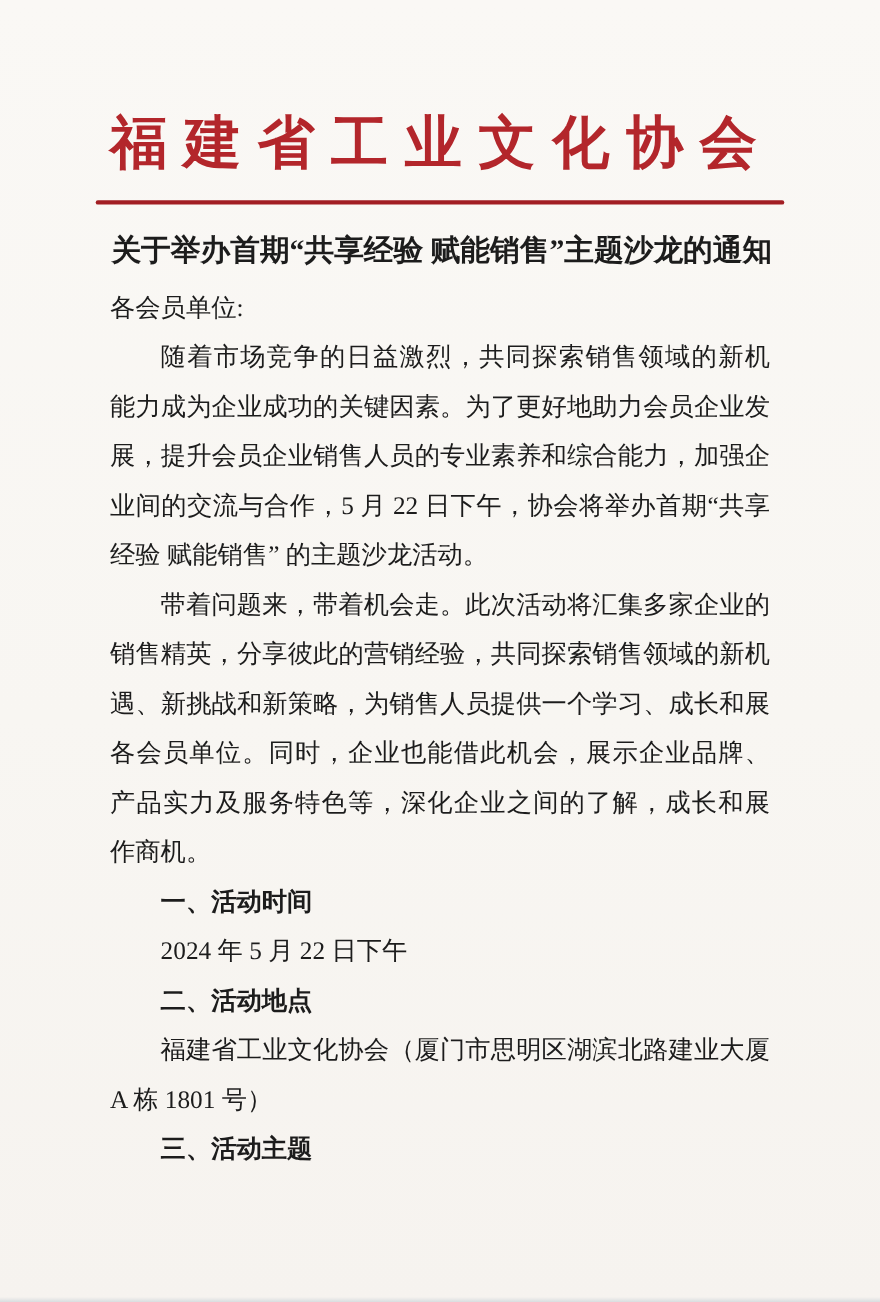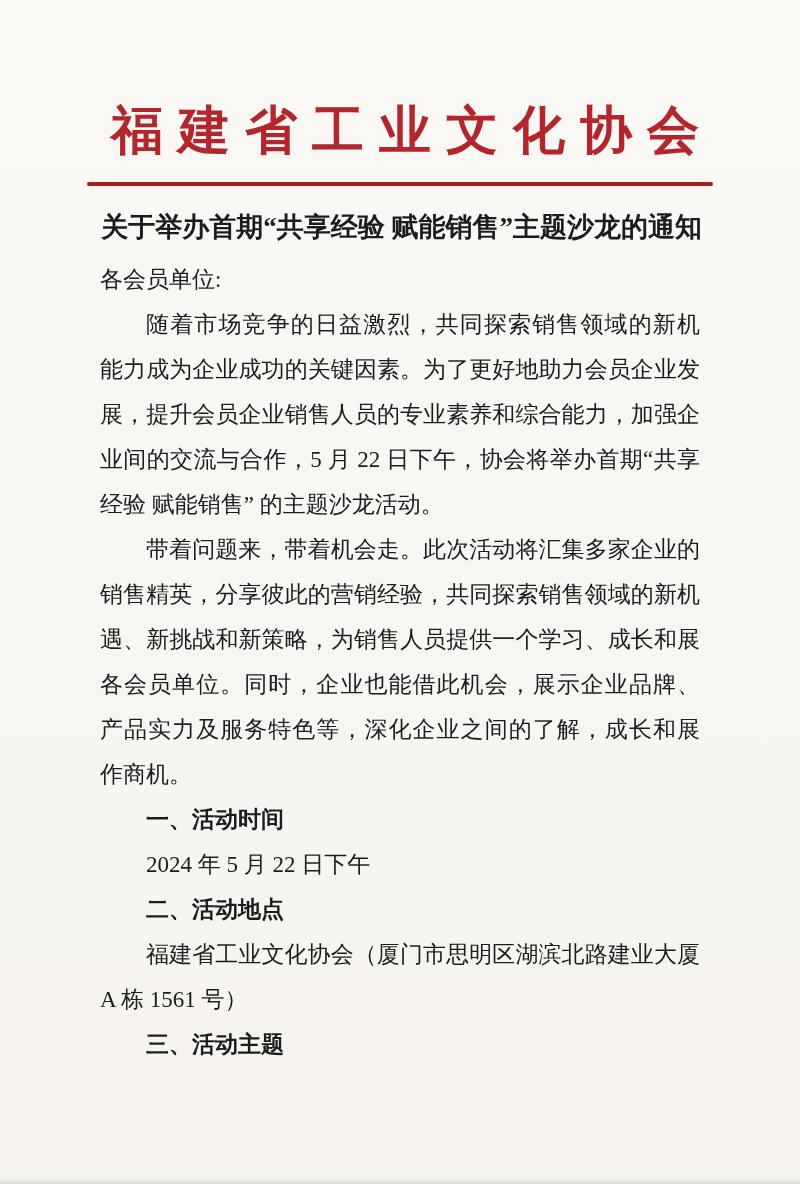--- a/index.html
+++ b/index.html
@@ -20,21 +20,21 @@
   .paper::after {
     content: "";
     position: absolute;
     left: 0; right: 0; bottom: 0;
     height: 5px;
     background: linear-gradient(180deg, rgba(0,0,0,0), #d7dbde);
   }
   .org-name {
     padding-top: 100px;
     margin: 0 90px 0 100px;
-    text-align: center;
+    text-align: left;
     font-size: 52px;
     line-height: 62px;
     font-weight: 700;
     letter-spacing: 15px;
     margin-right: 75px; 
     white-space: nowrap;
   }
   .red-rule {
     height: 4px;
     margin: 20px 87px 0 87px;
@@ -91,19 +91,19 @@
     <div class="line j">遇、新挑战和新策略，为销售人员提供一个学习、成长和展</div>
     <div class="line j">各会员单位。同时，企业也能借此机会，展示企业品牌、</div>
     <div class="line j">产品实力及服务特色等，深化企业之间的了解，成长和展</div>
     <div class="line">作商机。</div>
 
     <div class="line bold indent">一、活动时间</div>
     <div class="line indent">2024 年 5 月 22 日下午</div>
 
     <div class="line bold indent">二、活动地点</div>
     <div class="line j indent">福建省工业文化协会（厦门市思明区湖滨北路建业大厦</div>
-    <div class="line">A 栋 1561 号）</div>
+    <div class="line">A 栋 1801 号）</div>
 
     <div class="line bold indent">三、活动主题</div>
 
   </div>
 
 </div>
 
 </body></html>

